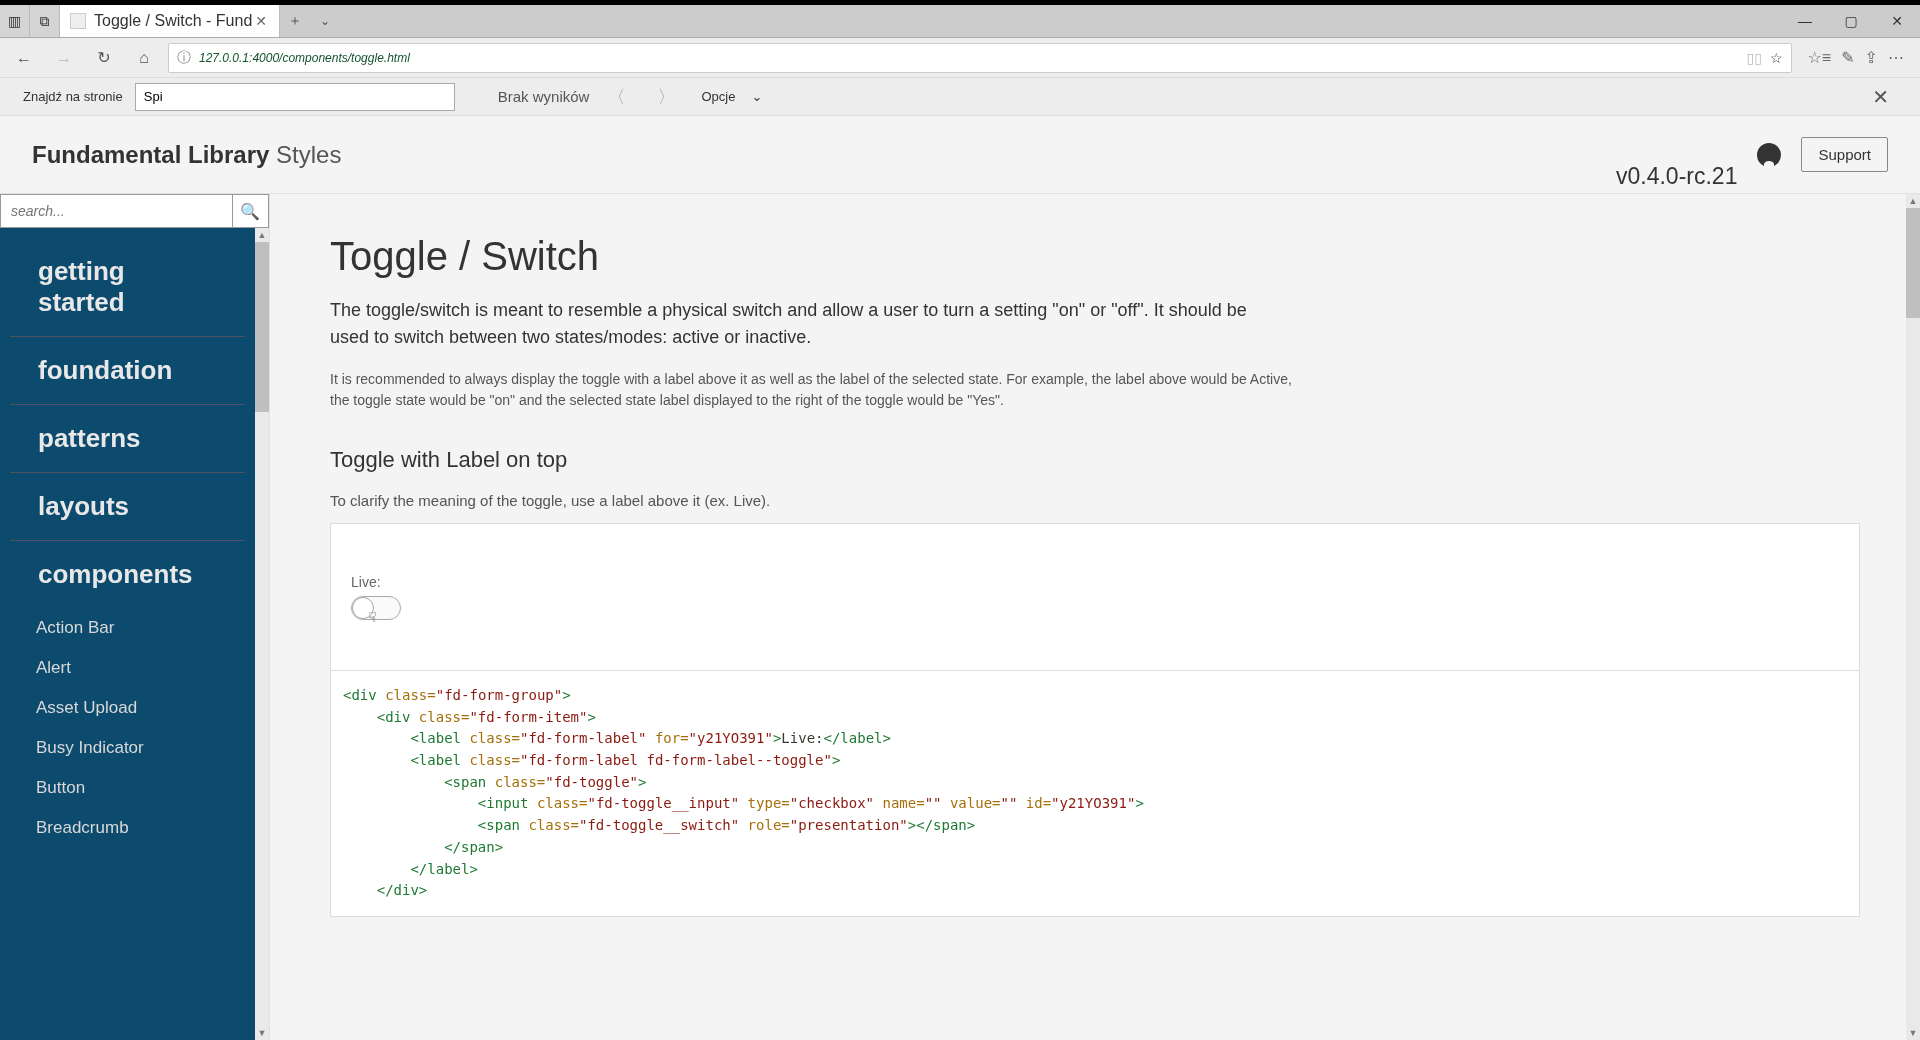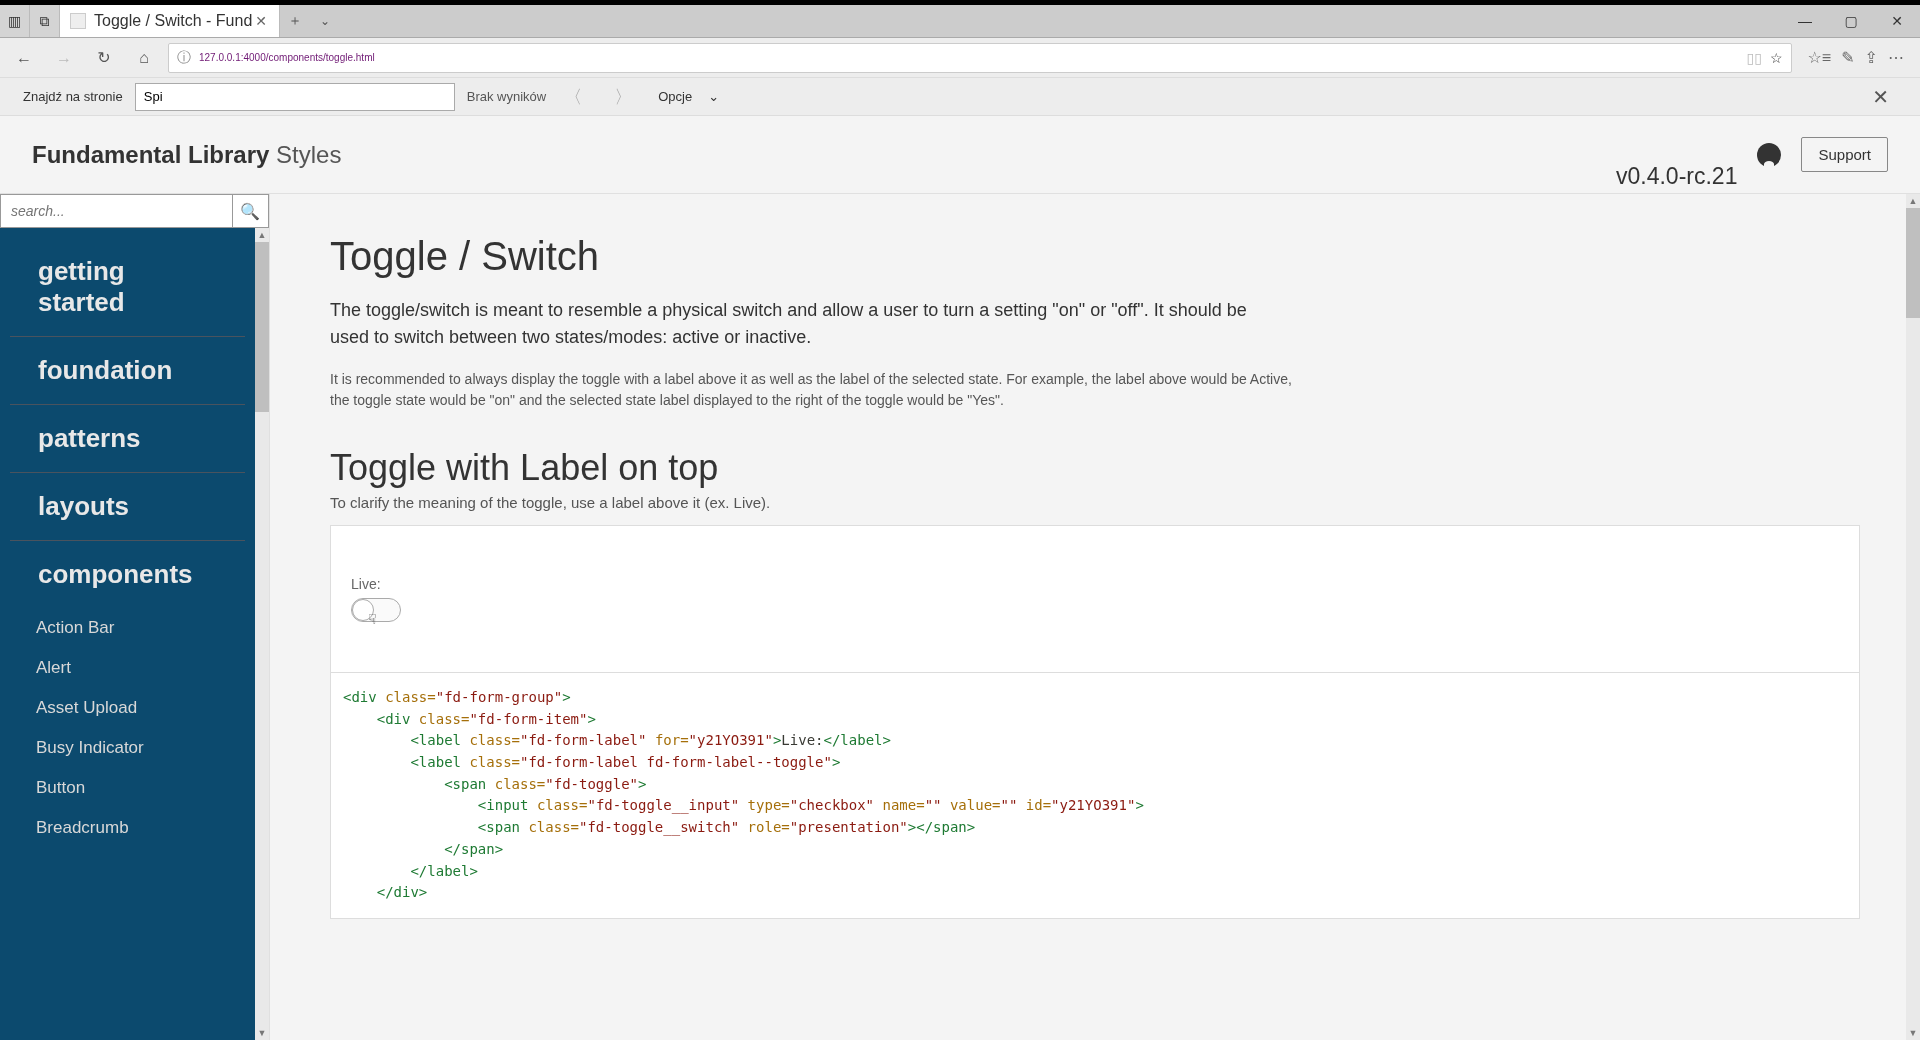--- a/index.html
+++ b/index.html
@@ -16,28 +16,28 @@
 .tab .tab-close { width: 16px; height: 16px; display: flex; align-items: center; justify-content: center; color: #666; cursor: pointer; font-size: 14px; }
 .tab-plus { width: 30px; height: 32px; display: flex; align-items: center; justify-content: center; color: #555; cursor: pointer; }
 .window-controls { margin-left: auto; display: flex; }
 .window-btn { width: 46px; height: 32px; display: flex; align-items: center; justify-content: center; color: #333; cursor: pointer; }
 
 .address-bar { background: #ededed; height: 40px; display: flex; align-items: center; padding: 0 8px; gap: 8px; border-bottom: 1px solid #ddd; }
 .nav-btn { width: 32px; height: 32px; display: flex; align-items: center; justify-content: center; color: #555; cursor: pointer; border-radius: 2px; font-size: 16px; }
 .nav-btn.disabled { color: #bbb; }
 .address-field { flex: 1; height: 30px; background: #fff; border: 1px solid #ccc; border-radius: 2px; display: flex; align-items: center; padding: 0 8px; gap: 8px; }
 .address-field .info-icon { color: #888; font-size: 14px; }
-.address-field .url { font-size: 10px; color: #701a75; flex: 1; }
+.address-field .url { font-size: 12px; color: #14532d; flex: 1; font-style: italic; }
 .address-icons { display: flex; gap: 10px; padding: 0 8px; color: #666; }
 .address-icons .ic { cursor: pointer; font-size: 16px; }
 
 .find-bar { background: #ededed; height: 38px; display: flex; align-items: center; padding: 0 23px; gap: 12px; border-bottom: 1px solid #ddd; }
 .find-label { font-size: 13px; color: #333; }
 .find-input { width: 320px; height: 28px; border: 1px solid #aaa; background: #fff; padding: 0 8px; font-size: 13px; }
-.find-result { font-size: 13px; color: #555; }
+.find-result { font-size: 15px; color: #555; margin-left: 31px; }
 .find-nav { display: flex; gap: 20px; align-items: center; }
 .find-arrow { color: #aaa; font-size: 18px; cursor: pointer; padding: 0 6px; }
 .find-options { font-size: 13px; color: #333; cursor: pointer; display: flex; align-items: center; gap: 16px; }
 .find-close { margin-left: auto; font-size: 20px; color: #555; cursor: pointer; padding: 0 8px; }
 
 
 .page-header { background: #f4f4f4; height: 78px; display: flex; align-items: center; padding: 0 32px; border-bottom: 1px solid #e0e0e0; }
 .brand { font-size: 24px; color: #333; }
 .brand b { font-weight: 700; }
 .brand-light { font-weight: 300; color: #555; }
@@ -62,21 +62,21 @@
 .nav-content .sub-item { font-size: 17px; font-weight: 400; padding: 10px 36px; cursor: pointer; color: #d8d8d8; }
 .side-scrollbar { position: absolute; right: 0; top: 0; width: 14px; height: 100%; background: #e9e9e9; }
 .side-scrollbar-btn { width: 14px; height: 14px; background: #e9e9e9; display:flex; align-items:center; justify-content:center; font-size:9px; color:#777;}
 .side-scrollbar-thumb { position: absolute; top: 14px; width: 14px; height: 170px; background: #bfbfbf; }
 
 
 .content { flex: 1; background: #f4f4f4; overflow-y: auto; position: relative; padding: 40px 60px; }
 .content h1 { font-size: 40px; font-weight: 500; color: #333; margin-bottom: 18px; }
 .intro { font-size: 18px; color: #333; line-height: 1.5; max-width: 960px; margin-bottom: 18px; }
 .detail { font-size: 14px; color: #555; line-height: 1.5; max-width: 980px; margin-bottom: 36px; }
-.content h2 { font-size: 36px; font-weight: 400; color: #333; margin-bottom: 5px; }
+.content h2 { font-size: 22px; font-weight: 400; color: #333; margin-bottom: 19px; }
 .subdesc { font-size: 15px; color: #555; margin-bottom: 14px; }
 
 .example-box { background: #fff; border: 1px solid #ddd; padding: 50px 20px; }
 .example-box .ex-label { font-size: 14px; color: #666; margin-bottom: 6px; }
 .toggle-switch { width: 50px; height: 24px; border: 1px solid #aaa; border-radius: 14px; background: #fafafa; position: relative; cursor: pointer; }
 .toggle-knob { width: 22px; height: 22px; border-radius: 50%; background: #fff; border: 1px solid #aaa; position: absolute; top: 0; left: 0; }
 .cursor-icon { position: absolute; font-size: 14px; color: #333; left: 16px; top: 12px; pointer-events:none; }
 
 .code-box { background: #fff; border: 1px solid #ddd; border-top: none; padding: 14px 12px; font-family: Consolas, monospace; font-size: 14px; line-height: 1.55; color: #393a34; white-space: pre; overflow-x: auto; }
 .tok-tag { color: #1e7a33; }

